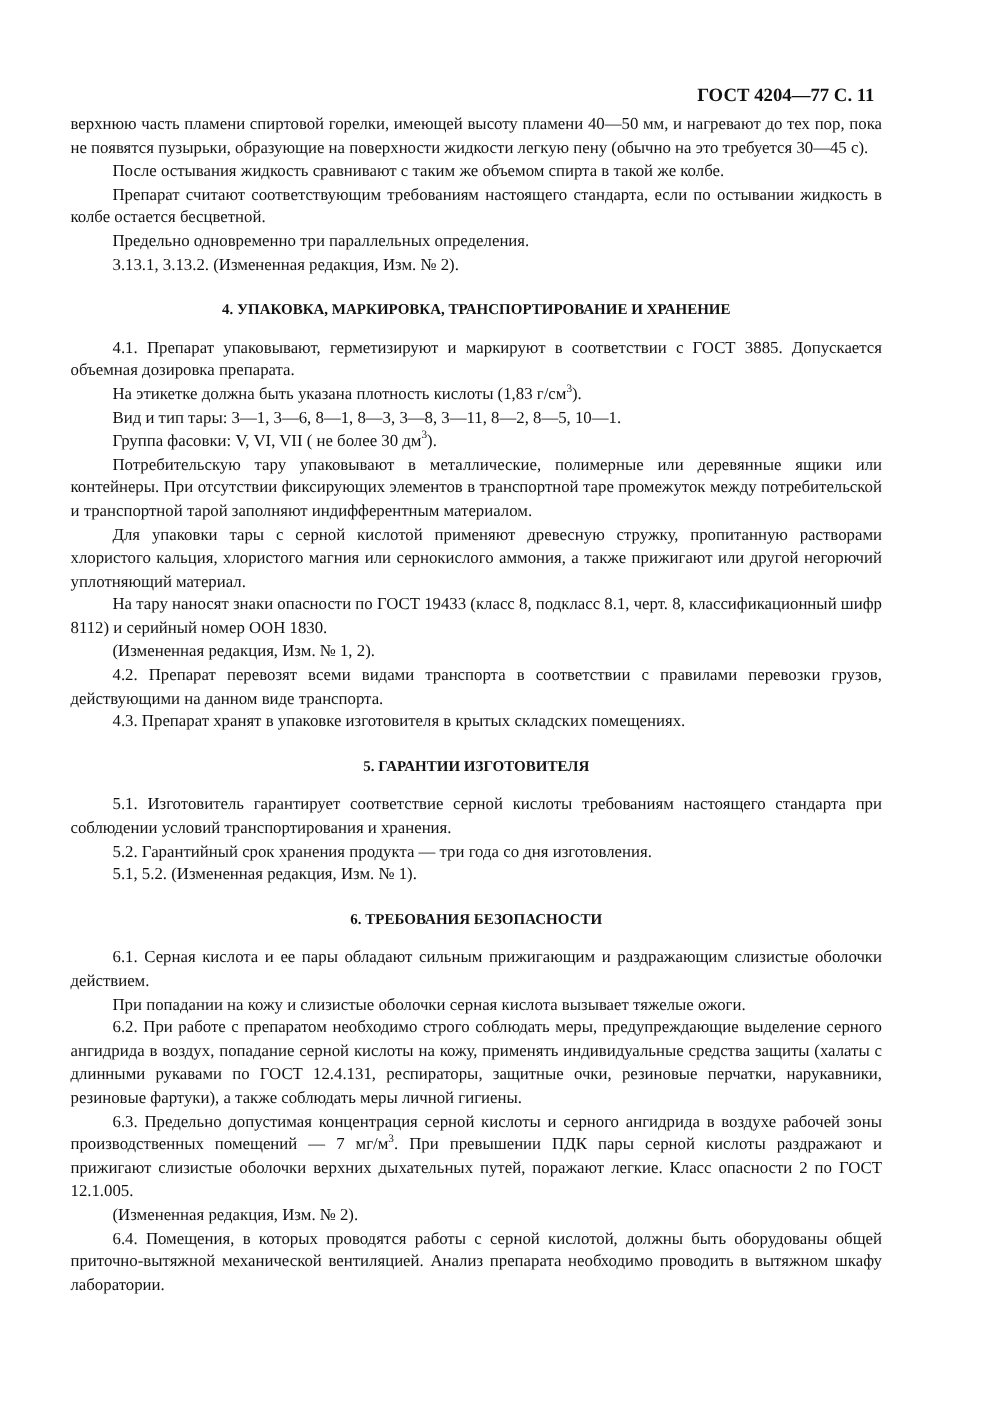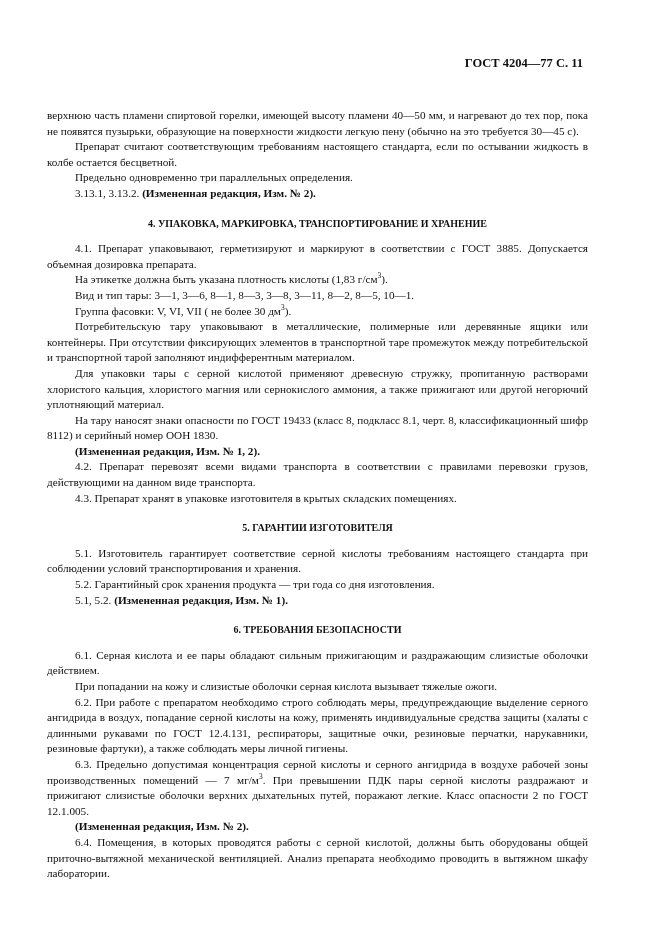--- a/index.html
+++ b/index.html
@@ -1,32 +1,33 @@
 <!DOCTYPE html>
 <html><head>
 <meta charset="utf-8">
 <style>
   html, body { margin:0; padding:0; background:#ffffff; }
   body { width:661px; height:936px; position:relative; overflow:hidden;
          font-family:"Liberation Serif", serif; color:#111; }
   .page-header { position:absolute; top:56px; right:78px; font-weight:bold; font-size:12.5px;margin-left:15px; }
-  .content { position:absolute; left:47px; top:108px; width:541px; font-size:11.2px; line-height:15.6px; text-align:justify; }
+  .content { position:absolute; left:47px; top:76px; width:541px; font-size:11.2px; line-height:15.6px; text-align:justify; }
   .p { margin:0; text-indent:28px; }
   .p.noindent { text-indent:0; }
-  .bold { font-weight:bold; }
+  .bold { font-weight:normal; }
   .section-title { text-align:center; font-weight:bold; font-size:10px; margin:14px 0 10px 0; text-indent:0; }
   sup { font-size:7.5px; line-height:0; vertical-align:super; }
 </style>
 </head>
 <body>
 
 <div class="page-header">ГОСТ 4204—77 С. 11</div>
 
 <div class="content">
   <p class="p noindent">верхнюю часть пламени спиртовой горелки, имеющей высоту пламени 40—50 мм, и нагревают до тех пор, пока не появятся пузырьки, образующие на поверхности жидкости легкую пену (обычно на это требуется 30—45 с).</p>
+  <p class="p">После остывания жидкость сравнивают с таким же объемом спирта в такой же колбе.</p>
   <p class="p">Препарат считают соответствующим требованиям настоящего стандарта, если по остывании жидкость в колбе остается бесцветной.</p>
   <p class="p">Предельно одновременно три параллельных определения.</p>
   <p class="p">
     <span>3.13.1, 3.13.2.</span>
     <span class="bold">(Измененная редакция, Изм. № 2).</span>
   </p>
 
   <h2 class="section-title">4. УПАКОВКА, МАРКИРОВКА, ТРАНСПОРТИРОВАНИЕ И ХРАНЕНИЕ</h2>
   <p class="p">4.1. Препарат упаковывают, герметизируют и маркируют в соответствии с ГОСТ 3885. Допускается объемная дозировка препарата.</p>
   <p class="p"><span>На этикетке должна быть указана плотность кислоты (1,83 г/см</span><sup>3</sup><span>).</span></p>

